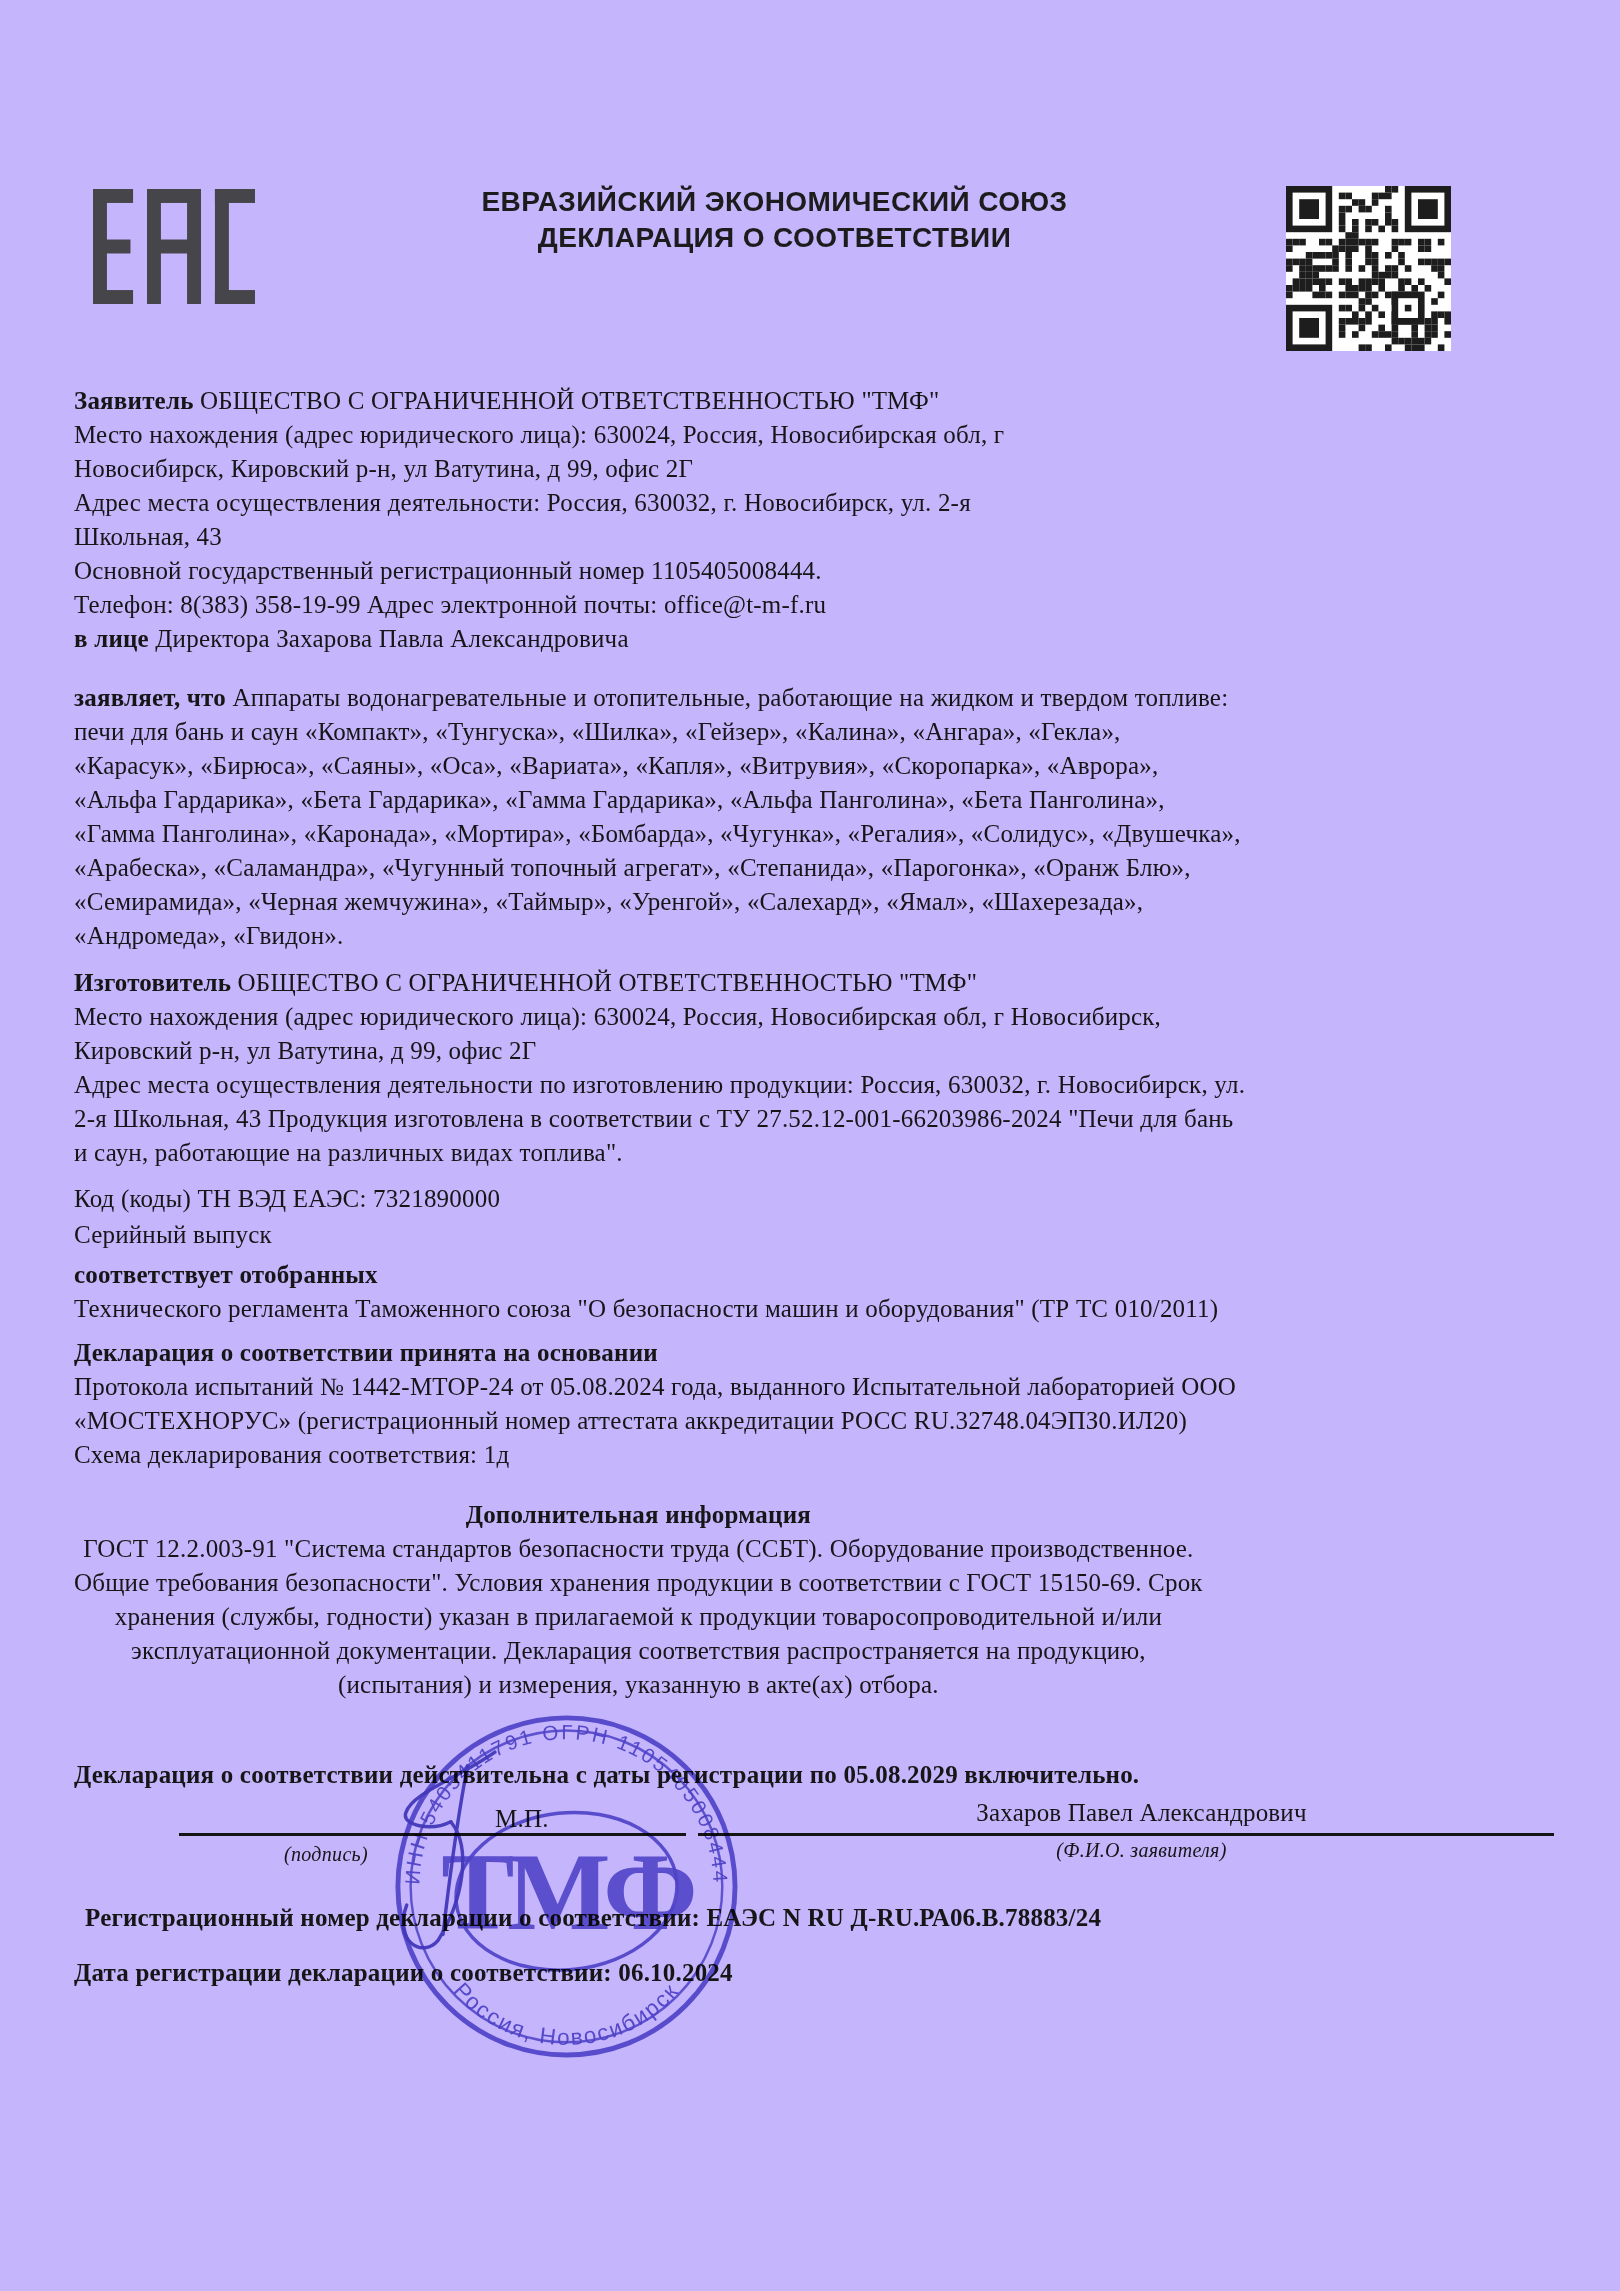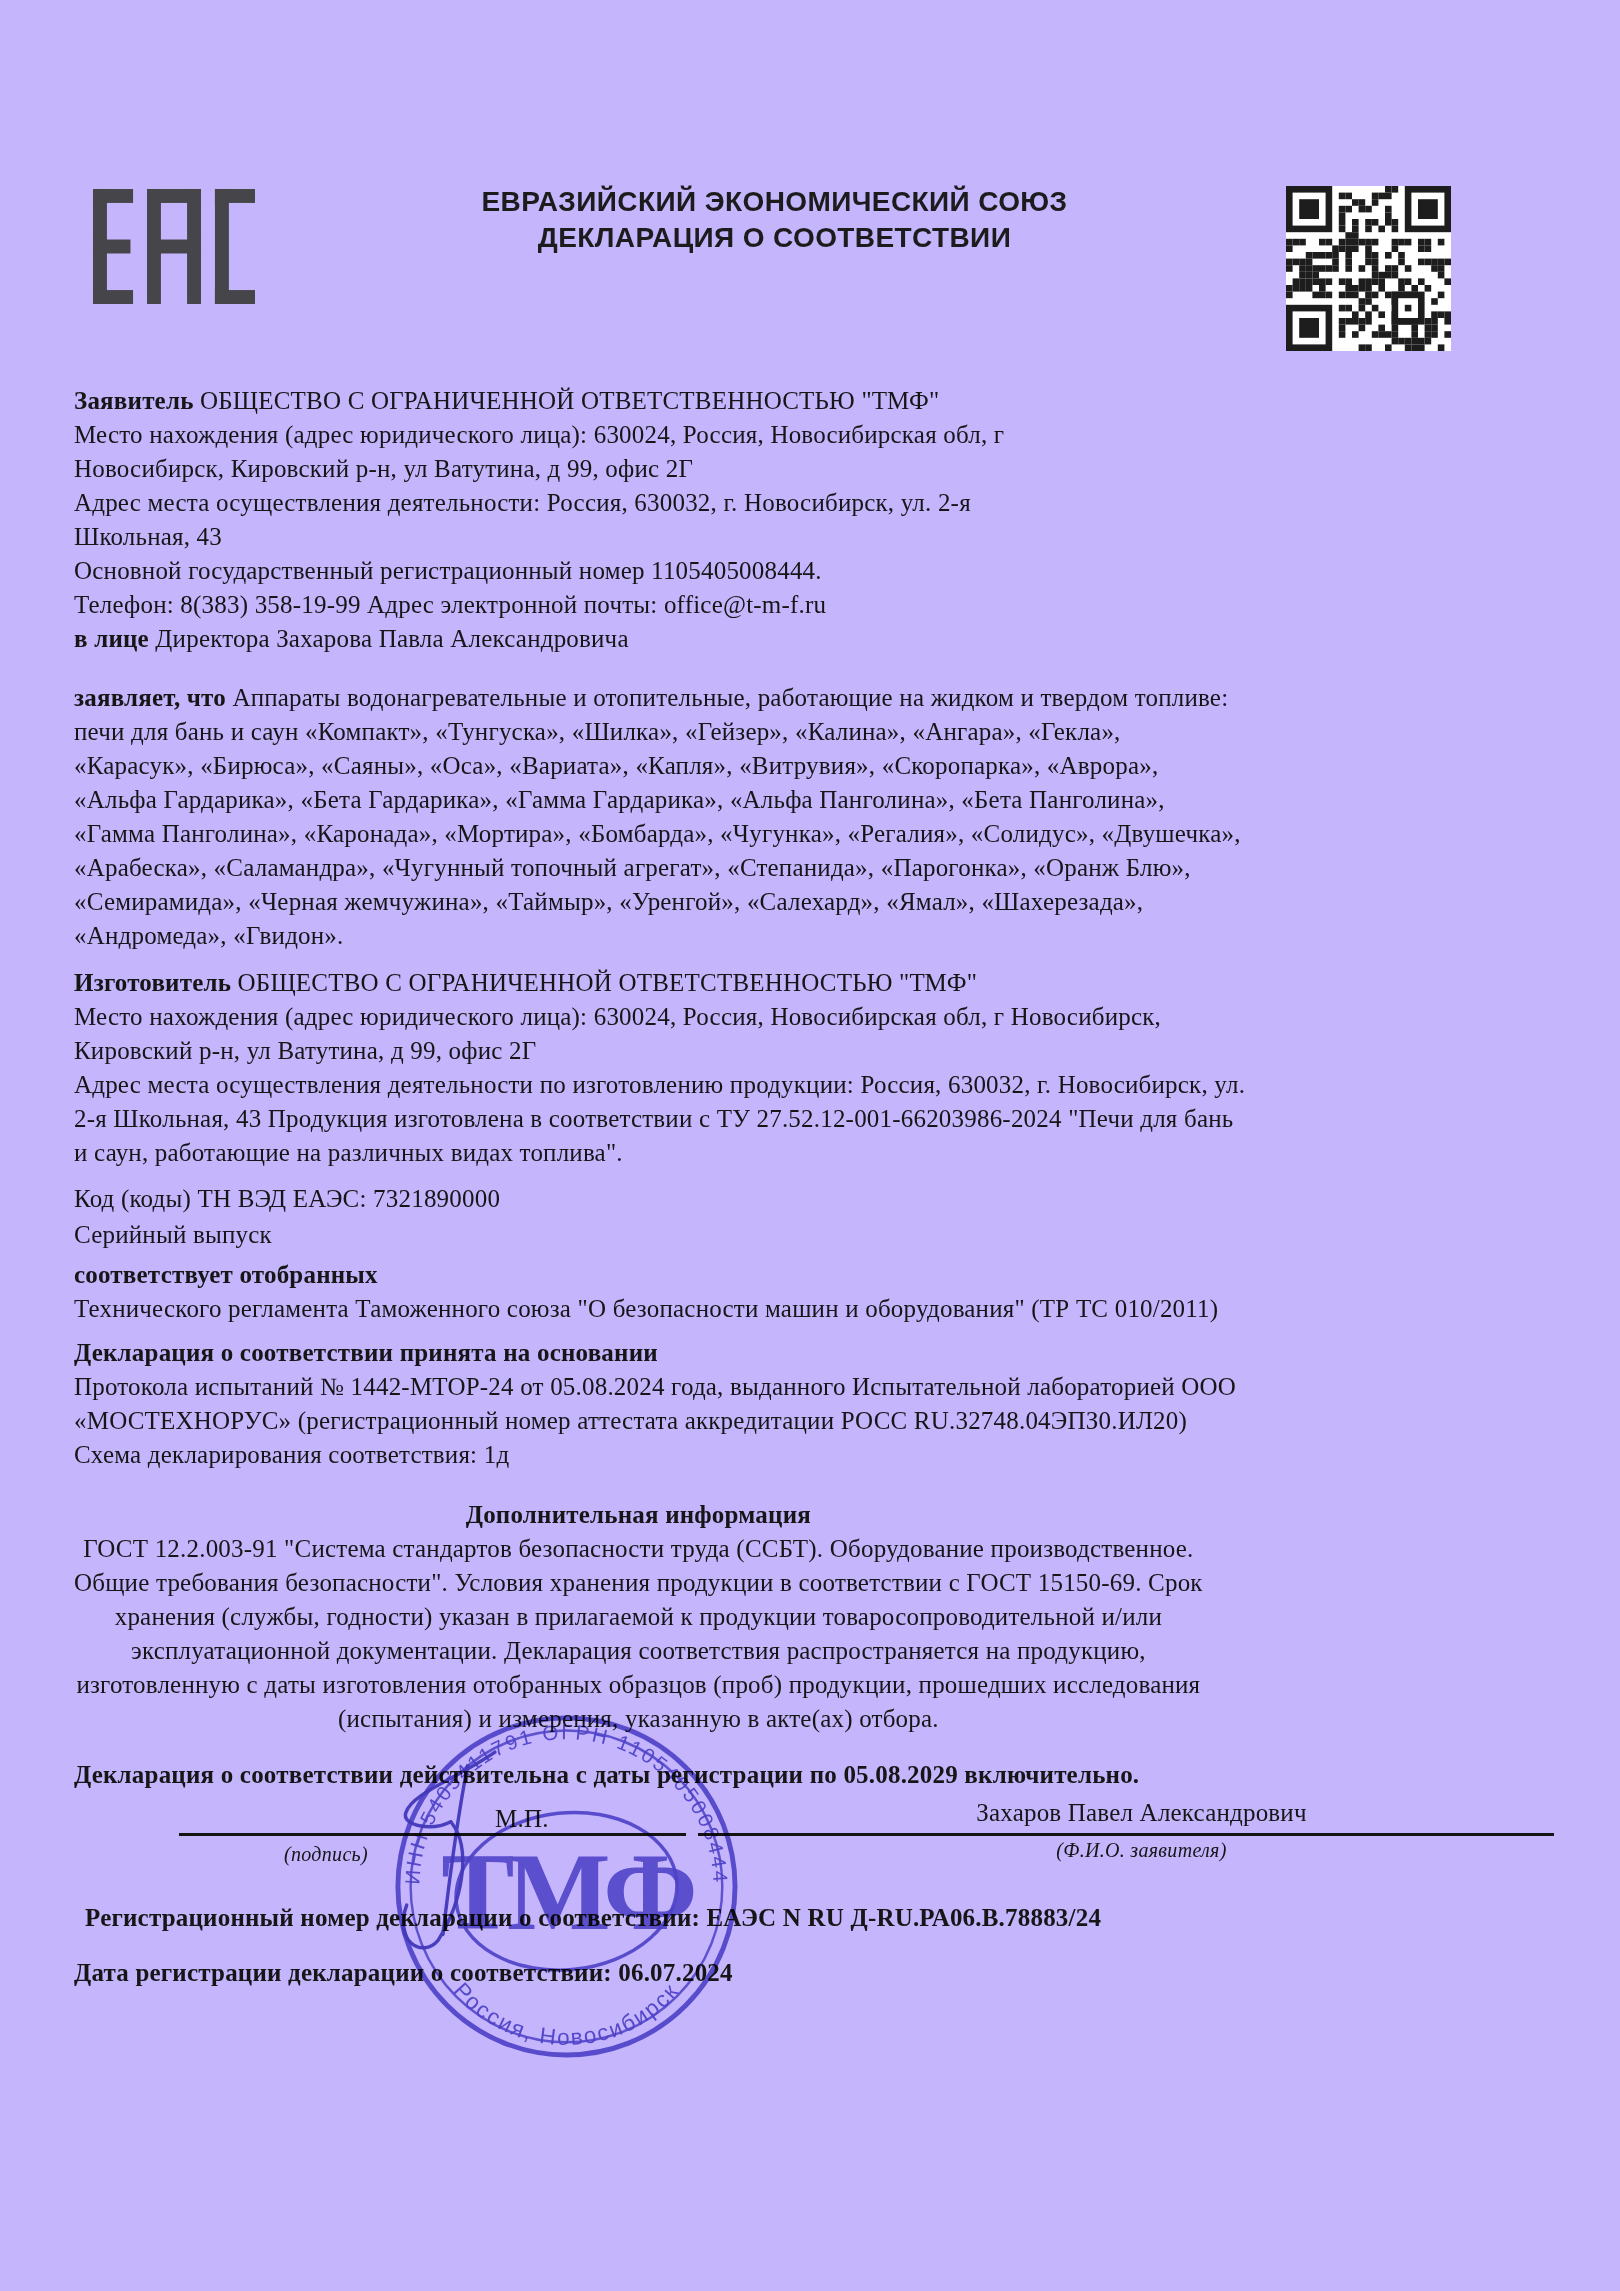--- a/index.html
+++ b/index.html
@@ -316,35 +316,34 @@
     <div class="line">«МОСТЕХНОРУС» (регистрационный номер аттестата аккредитации РОСС RU.32748.04ЭПЗ0.ИЛ20)</div>
     <div class="line">Схема декларирования соответствия: 1д</div>
   </div>
 
   <div class="block" style="top:1498px;text-align:center;">
     <div class="line b">Дополнительная информация</div>
     <div class="line">ГОСТ 12.2.003-91 "Система стандартов безопасности труда (ССБТ). Оборудование производственное.</div>
     <div class="line">Общие требования безопасности". Условия хранения продукции в соответствии с ГОСТ 15150-69. Срок</div>
     <div class="line">хранения (службы, годности) указан в прилагаемой к продукции товаросопроводительной и/или</div>
     <div class="line">эксплуатационной документации. Декларация соответствия распространяется на продукцию,</div>
-    <div class="line">изготовленную с даты изготовления отобранных образцов (проб) продукции, прошедших исследования</div>
     <div class="line">(испытания) и измерения, указанную в акте(ах) отбора.</div>
   </div>
 
   <div class="block line b" style="top:1758px;">Декларация о соответствии действительна с даты регистрации по 05.08.2029 включительно.</div>
 
   <div class="abs line" style="left:495px;top:1802px;">М.П.</div>
   <div class="abs line" style="left:921px;top:1796px;width:441px;text-align:center;">Захаров Павел Александрович</div>
   <div class="sig-line" style="left:179px;top:1833px;width:507px;"></div>
   <div class="sig-line" style="left:698px;top:1833px;width:856px;"></div>
   <div class="small-label" style="left:179px;top:1843px;width:294px;">(подпись)</div>
   <div class="small-label" style="left:931px;top:1839px;width:421px;">(Ф.И.О. заявителя)</div>
 
   <div class="block line b" style="top:1901px;margin-left:11px;">Регистрационный номер декларации о соответствии: ЕАЭС N RU Д-RU.РА06.В.78883/24</div>
-  <div class="block line b" style="top:1956px;">Дата регистрации декларации о соответствии: 06.07.2024</div>
+  <div class="block line b" style="top:1956px;">Дата регистрации декларации о соответствии: 06.10.2024</div>
 
   <svg class="stamp-overlay" viewBox="0 0 1653 560">
     <defs>
       <path id="arcTop" d="M 437 286 A 150 150 0 1 1 719 286"></path>
       <path id="arcBottom" d="M 448 172 A 150 150 0 1 0 708 172"></path>
     </defs>
     <g stroke="#5a50c5" fill="none" stroke-width="4">
       <circle cx="578" cy="235" r="172" stroke-width="5" opacity="0.9"></circle>
       <circle cx="578" cy="235" r="159" stroke-width="2.5" opacity="0.85"></circle>
       <ellipse cx="578" cy="240" rx="113" ry="80" stroke-width="3.5" transform="rotate(-6 578 240)" opacity="0.9"></ellipse>

